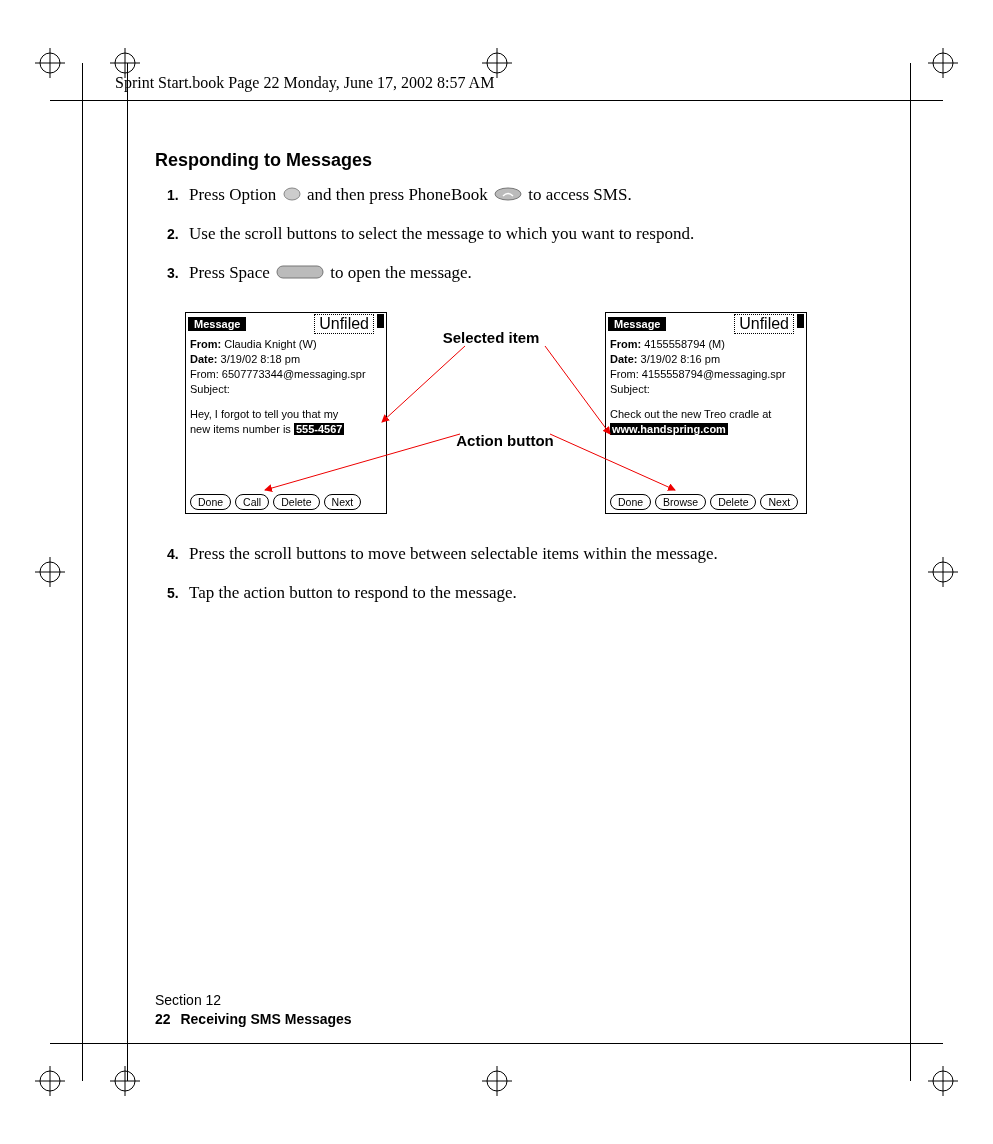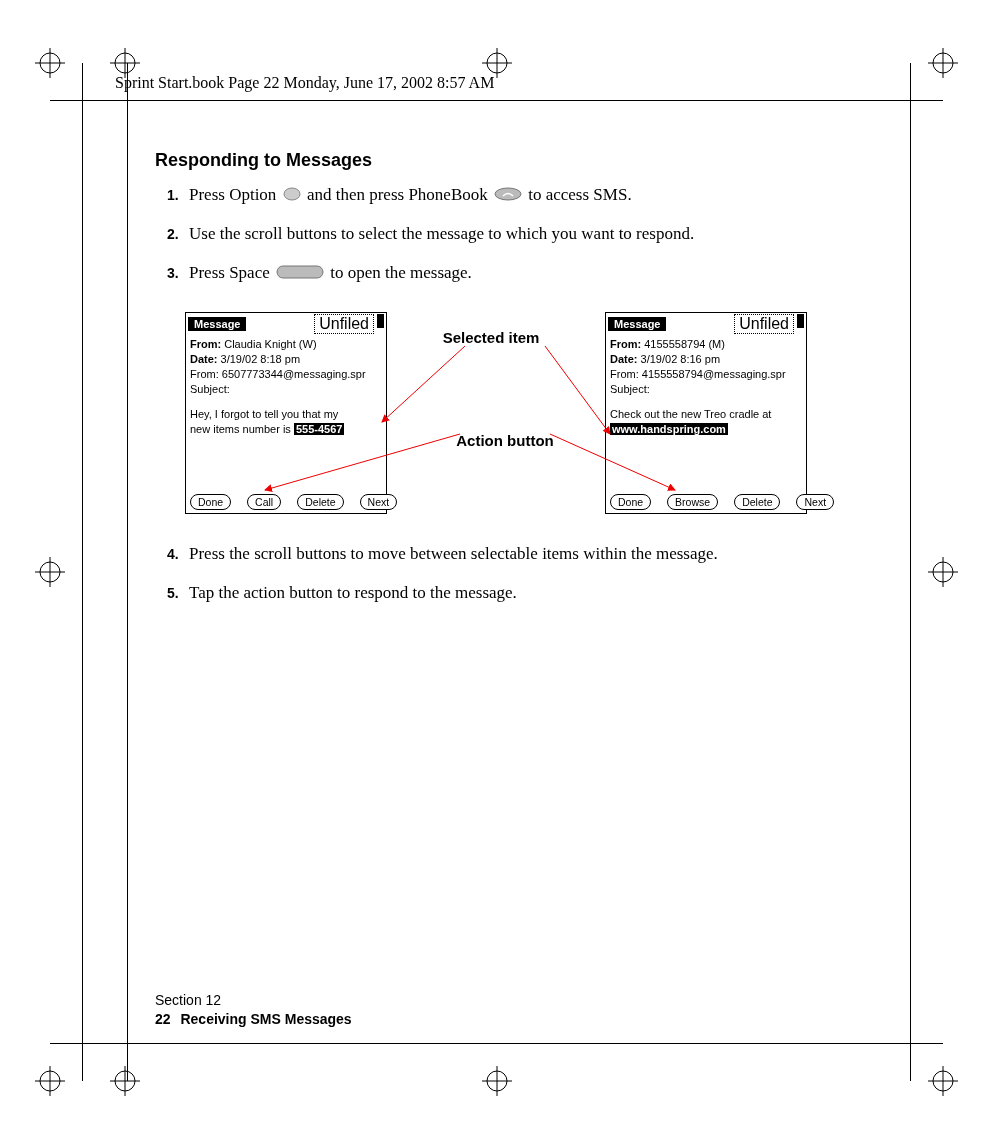--- a/index.html
+++ b/index.html
@@ -128,21 +128,21 @@
     color: #fff;
     padding: 0 2px;
     font-weight: bold;
   }
   .ps-buttons {
     position: absolute;
     bottom: 3px;
     left: 0;
     right: 0;
     display: flex;
-    gap: 16px;
+    gap: 4px;
     padding: 0 4px;
     justify-content: flex-start;
   }
   .ps-btn {
     border: 1px solid #000;
     border-radius: 8px;
     padding: 0 7px;
     font-size: 10.5px;
     line-height: 14px;
     background: #fff;

